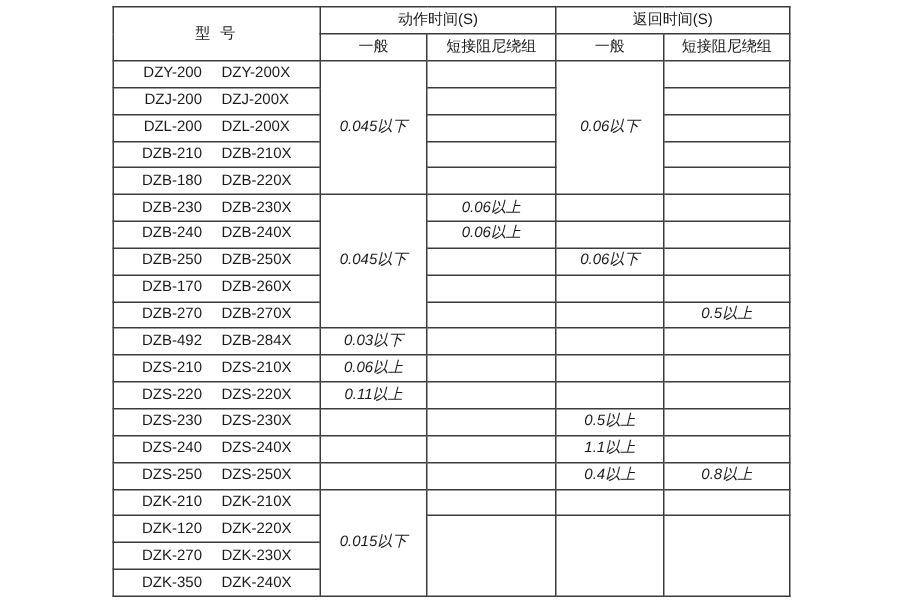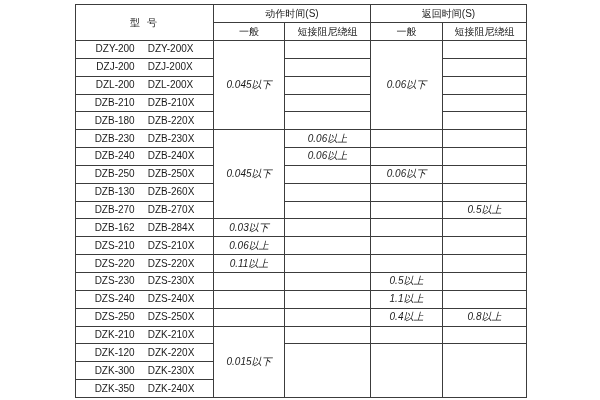--- a/index.html
+++ b/index.html
@@ -108,33 +108,33 @@
           <td class="val"></td>
           <td class="val"></td>
         </tr>
         <tr>
           <td class="model"><span>DZB-250</span><span>DZB-250X</span></td>
           <td class="val"></td>
           <td class="val">0.06以下</td>
           <td class="val"></td>
         </tr>
         <tr>
-          <td class="model"><span>DZB-130</span><span>DZB-260X</span></td>
+          <td class="model"><span>DZB-170</span><span>DZB-260X</span></td>
           <td class="val"></td>
           <td class="val"></td>
           <td class="val"></td>
         </tr>
         <tr>
           <td class="model"><span>DZB-270</span><span>DZB-270X</span></td>
           <td class="val"></td>
           <td class="val"></td>
           <td class="val">0.5以上</td>
         </tr>
         <tr>
-          <td class="model"><span>DZB-162</span><span>DZB-284X</span></td>
+          <td class="model"><span>DZB-492</span><span>DZB-284X</span></td>
           <td class="val">0.03以下</td>
           <td class="val"></td>
           <td class="val"></td>
           <td class="val"></td>
         </tr>
         <tr>
           <td class="model"><span>DZS-210</span><span>DZS-210X</span></td>
           <td class="val">0.06以上</td>
           <td class="val"></td>
           <td class="val"></td>
@@ -175,20 +175,20 @@
           <td class="val"></td>
           <td class="val"></td>
         </tr>
         <tr>
           <td class="model"><span>DZK-120</span><span>DZK-220X</span></td>
           <td class="val" rowspan="3"></td>
           <td class="val" rowspan="3"></td>
           <td class="val" rowspan="3"></td>
         </tr>
         <tr>
-          <td class="model"><span>DZK-300</span><span>DZK-230X</span></td>
+          <td class="model"><span>DZK-270</span><span>DZK-230X</span></td>
         </tr>
         <tr>
           <td class="model"><span>DZK-350</span><span>DZK-240X</span></td>
         </tr>
       </tbody>
   </table>
 </div>
 
 </body></html>

